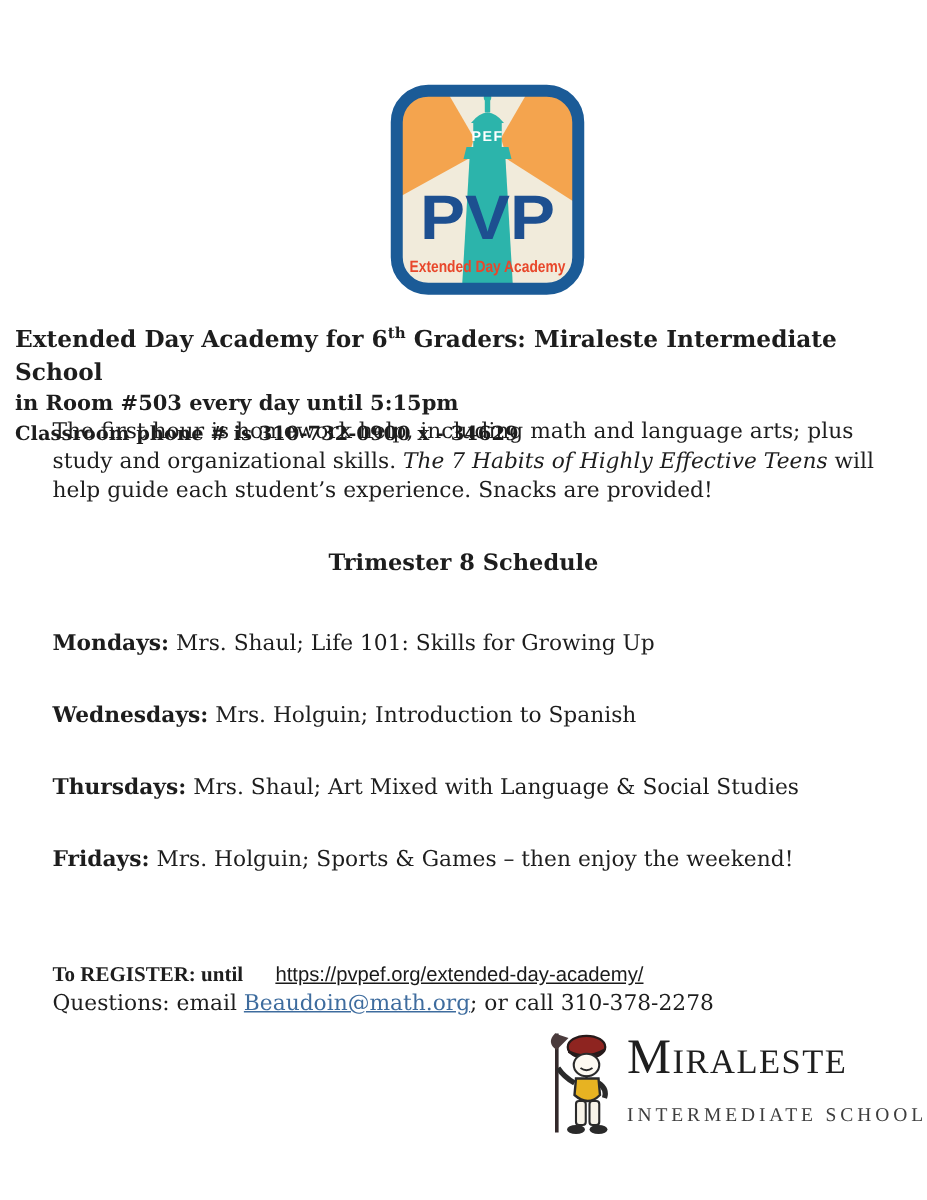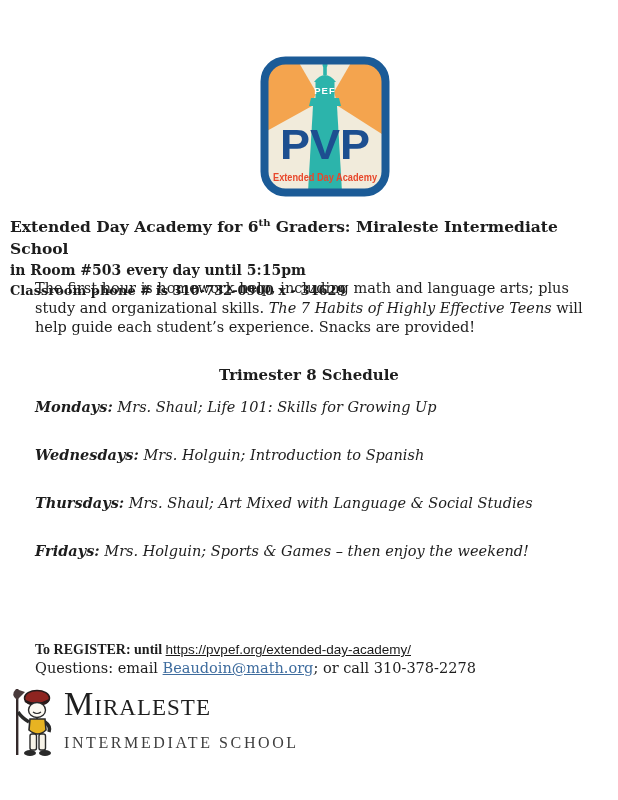--- a/index.html
+++ b/index.html
@@ -18,39 +18,39 @@
   .heading .l1 sup{font-size:10px;}
   .heading .l2{font-size:14px;font-weight:bold;line-height:21px;}
   .heading .l3{font-size:13px;font-weight:bold;line-height:19px;}
 
   
   .intro{position:absolute;top:279px;left:35px;width:556px;font-size:14.5px;line-height:19.5px;}
 
   
   .trimester{position:absolute;top:366px;left:0;right:0;text-align:center;
              font-size:15px;font-weight:bold;}
-  .schedule{position:absolute;top:398px;left:35px;right:25px;font-size:14.5px;font-style:italic;}
+  .schedule{position:absolute;top:420px;left:35px;right:25px;font-size:14.5px;}
   .schedule .item{height:48px;}
   .schedule .day{font-weight:bold;}
 
   
   .register{position:absolute;top:640px;left:35px;right:25px;font-size:14.5px;line-height:19px;}
   .register .lbl{font-family:"Liberation Serif",serif;font-weight:bold;font-size:14px;}
   .register a{cursor:pointer;}
   .register .url{font-family:"Liberation Sans",sans-serif;font-size:13.5px;
-                 color:#1a1a1a;text-decoration:underline;}
+                 color:#1a1a1a;text-decoration:underline;margin-left:18px;}
   .register .email{color:#3e6c9e;text-decoration:underline;}
 
   
   .school-logo{position:absolute;top:686px;left:0;right:0;
-               display:flex;align-items:center;justify-content:flex-start;gap:4px;}
+               display:flex;align-items:center;justify-content:flex-end;gap:4px;}
   .school-text{padding-bottom:10px;}
   .school-name{font-family:"Liberation Serif",serif;font-variant:small-caps;
                font-size:33px;line-height:32px;letter-spacing:1px;color:#1e1e1e;}
-  .school-sub{font-family:"Liberation Serif",serif;font-size:16px;letter-spacing:2.6px;
+  .school-sub{font-family:"Liberation Serif",serif;font-size:13px;letter-spacing:2.6px;
               color:#3d3d3d;text-transform:uppercase;margin-top:14px;}
 </style>
 </head>
 <body>
 
 <div class="page">
 
   <div class="pvp-logo">
     <svg viewBox="0 0 130 141" width="130" height="141">
       <defs>

